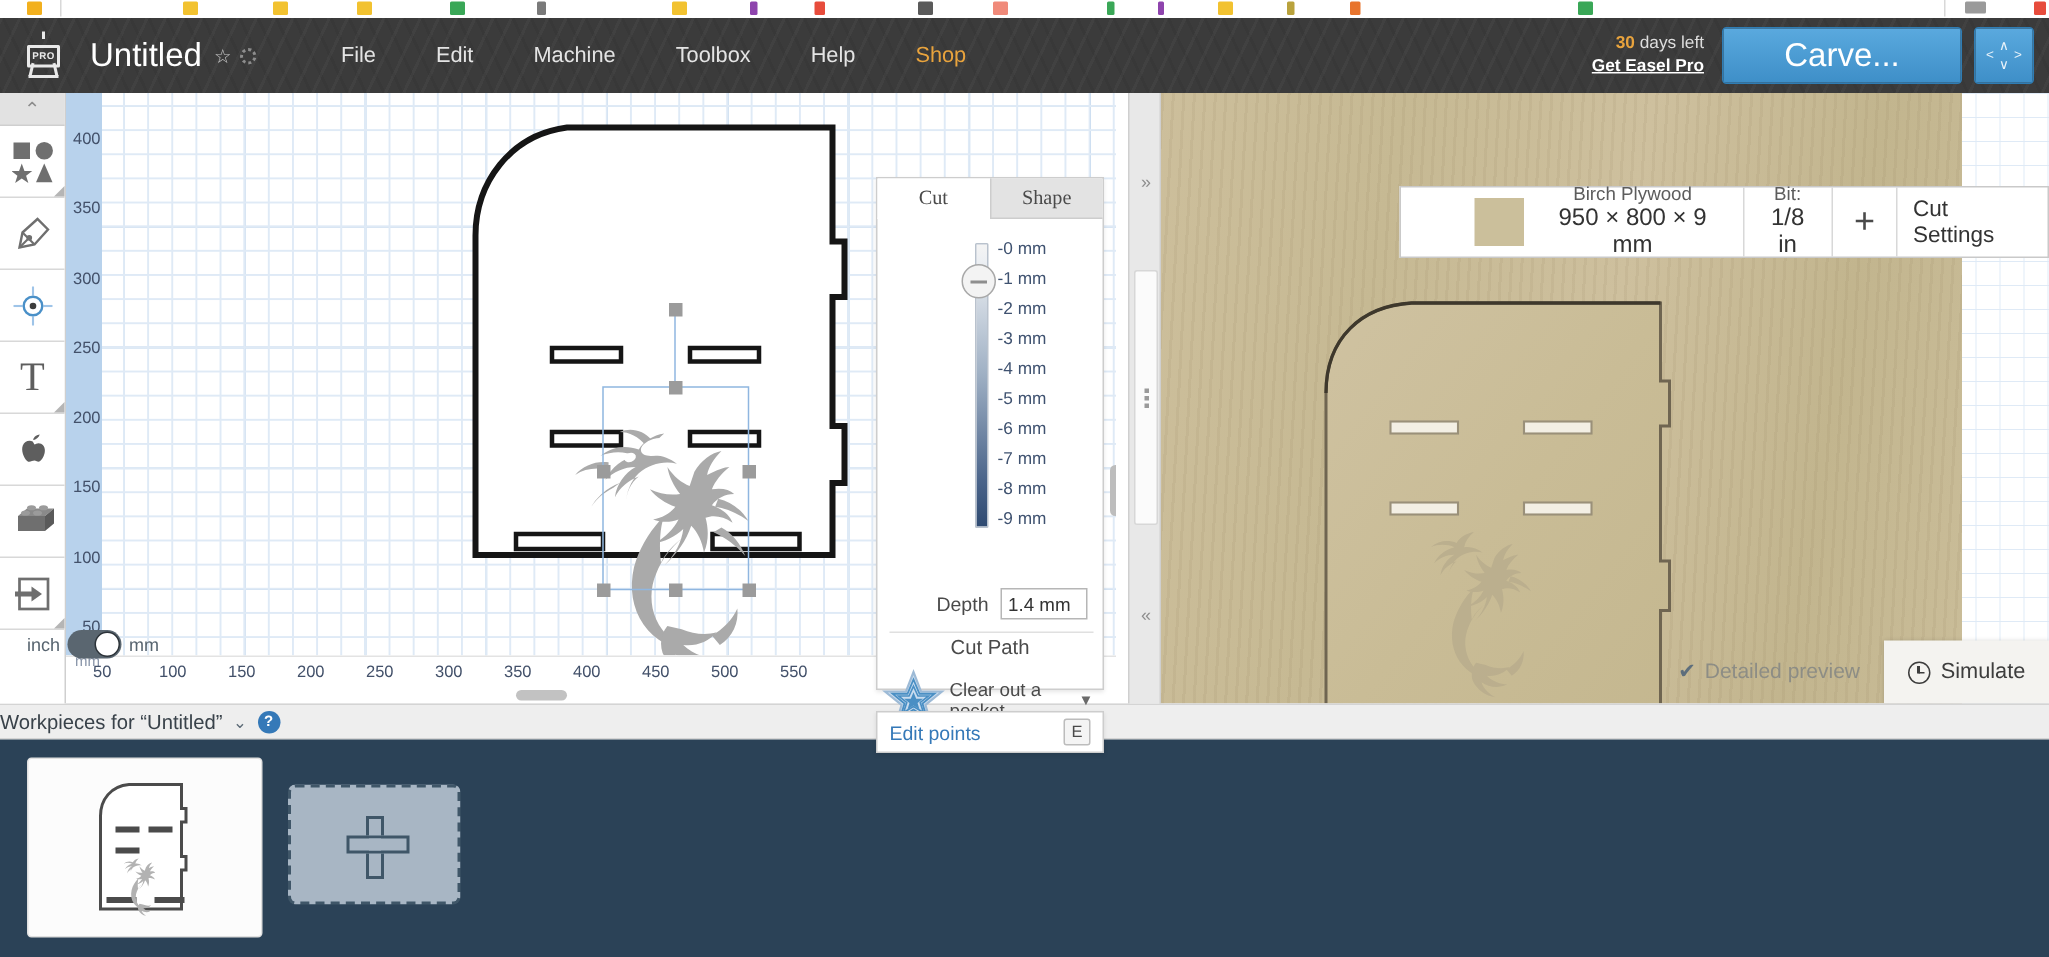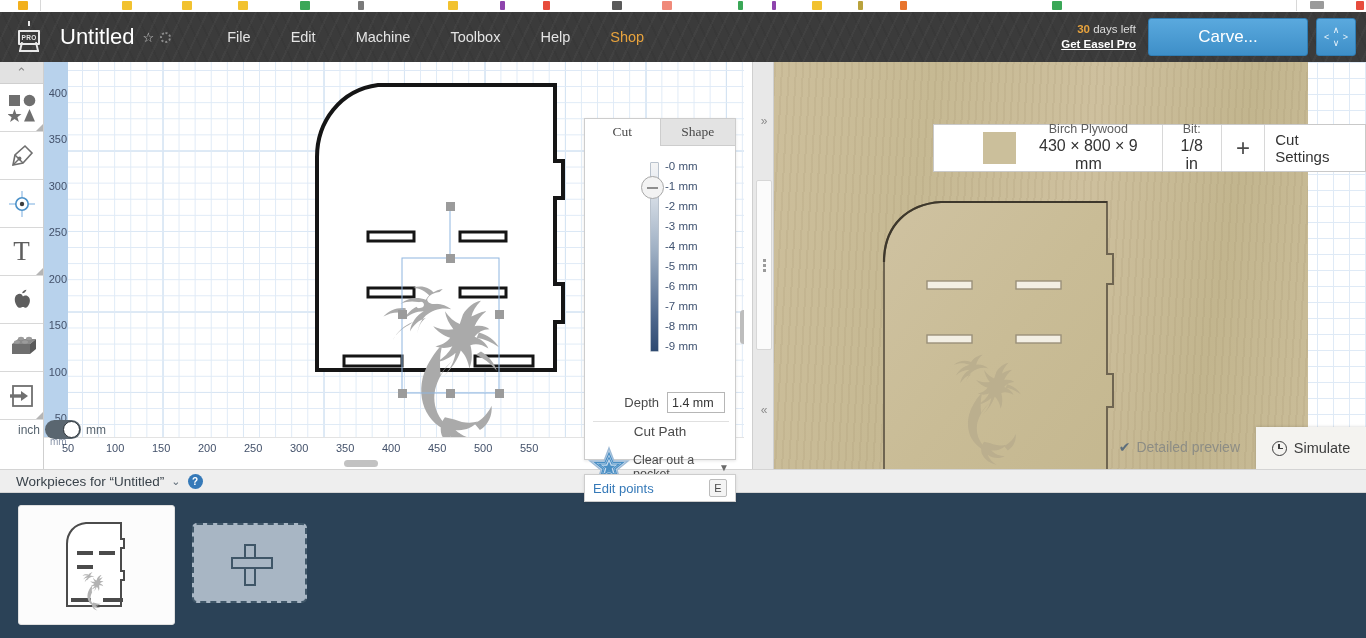--- a/index.html
+++ b/index.html
@@ -59,21 +59,21 @@
   .spacer { flex: 1 1 auto; }
 
   .trial { text-align: right; color: #ddd; font-size: 11.5px; line-height: 15px; margin-right: 12px; }
   .trial .days { color: #e8a33d; font-weight: bold; }
   .trial .pro-link { color: #fff; text-decoration: underline; font-weight: bold; font-size: 11.5px; cursor: pointer; display:block;}
 
   .carve-btn {
     width: 160px; height: 38px; border-radius: 3px;
     background: linear-gradient(#5aa9de, #3e8fc8);
     border: 1px solid #2f7db4;
-    color: #fff; font-size: 17px; display: flex; align-items: center; justify-content: center;
+    color: #fff; font-size: 22px; display: flex; align-items: center; justify-content: center;
     cursor: pointer;
   }
   .nav-pad {
     width: 40px; height: 38px; margin-left: 8px; margin-right: 10px; border-radius: 3px;
     background: linear-gradient(#5aa9de, #3e8fc8); border: 1px solid #2f7db4;
     position: relative; cursor: pointer;
   }
   .nav-pad span { position: absolute; color: #eaf4fb; font-size: 9px; line-height: 9px; }
   .nav-pad .u { top: 7px; left: 50%; transform: translateX(-50%); }
   .nav-pad .d { bottom: 7px; left: 50%; transform: translateX(-50%); }
@@ -270,21 +270,21 @@
   .editpoints .lnk { color: #3579b8; font-size: 13px; cursor: pointer; }
   .editpoints .kbd {
     min-width: 18px; height: 18px; border: 1px solid #bcbcbc; background: #f4f4f4; border-radius: 2px;
     font-size: 11px; color: #4a4a4a; display: flex; align-items: center; justify-content: center; padding: 0 4px;
   }
 
   
   .wp-header {
     position: absolute; left: 0; top: 469px; width: 1366px; height: 24px;
     background: #eeeeee; border-top: 1px solid #d4d4d4; border-bottom: 1px solid #d4d4d4;
-    display: flex; align-items: center; padding-left: 16px; gap: 7px;
+    display: flex; align-items: center; padding-left: 0; gap: 7px;
   }
   .wp-header .t { font-size: 13.5px; color: #39424a; }
   .wp-header .chev { color: #5e6c78; font-size: 11px; cursor: pointer; }
   .wp-header .help {
     width: 15px; height: 15px; border-radius: 50%; background: #3579b8; color: #fff;
     font-size: 10px; font-weight: bold; display: flex; align-items: center; justify-content: center; cursor: pointer;
   }
   .wp-tray { position: absolute; left: 0; top: 493px; width: 1366px; height: 145px; background: #2b4257; }
   .wp-card {
     position: absolute; left: 18px; top: 12px; width: 157px; height: 120px;
@@ -614,21 +614,21 @@
         <span class="clock-ico"></span>
         <span>Simulate</span>
       </div>
     </div>
 
     <div class="matbar">
       <div class="cell">
         <div class="swatch"></div>
         <div class="mat-txt">
           <div class="t1">Birch Plywood</div>
-          <div class="t2">430 × 800 × 9 mm</div>
+          <div class="t2">950 × 800 × 9 mm</div>
         </div>
       </div>
       <div class="cell">
         <div class="mat-txt">
           <div class="t1">Bit:</div>
           <div class="t2">1/8 in</div>
         </div>
       </div>
       <div class="cell plus-cell">+</div>
       <div class="cell cutset-cell">Cut Settings</div>

